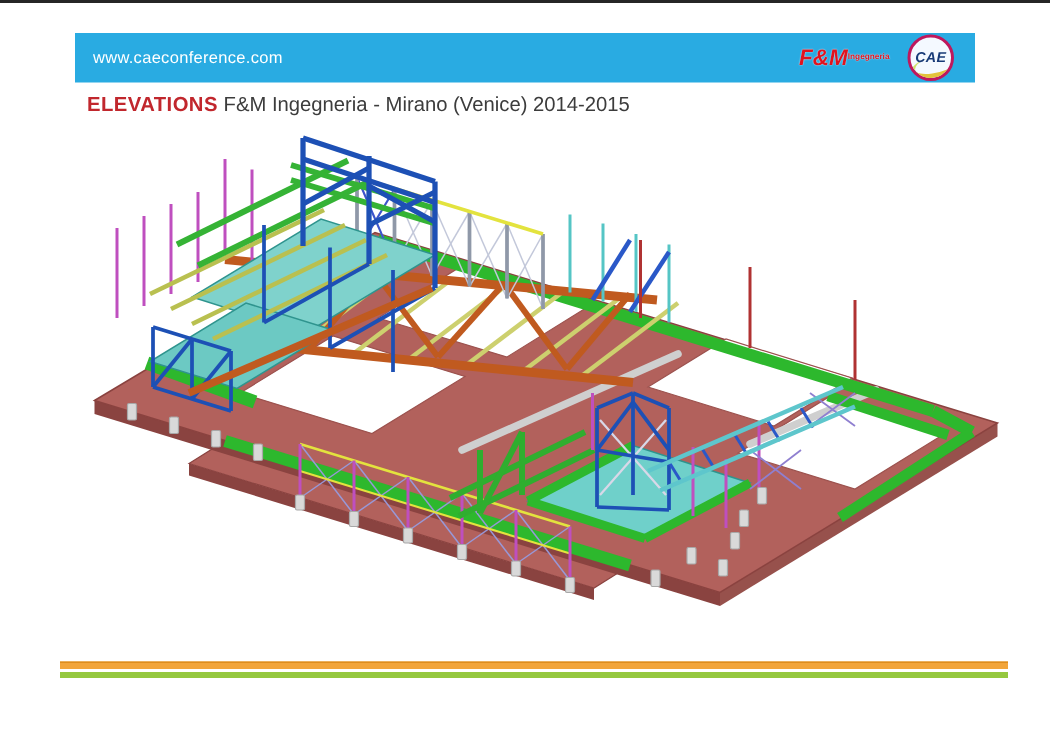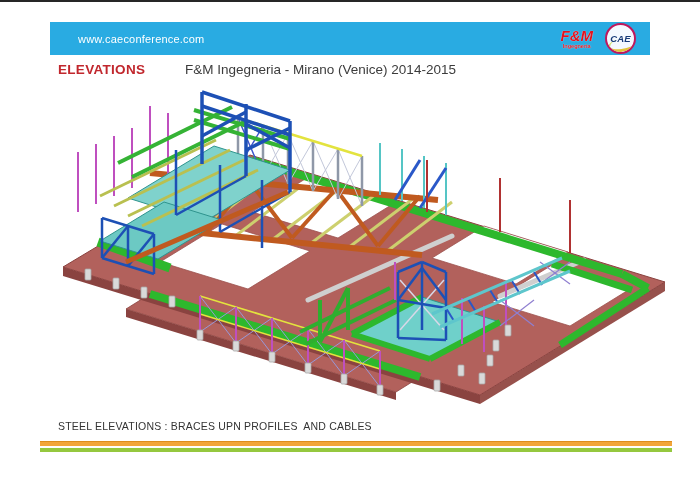--- a/index.html
+++ b/index.html
@@ -6,37 +6,37 @@
   .slide{
     position:relative;width:700px;height:494px;background:#ffffff;overflow:hidden;
     font-family:"Liberation Sans", sans-serif;
   }
   .top-rule{position:absolute;top:0;left:0;width:700px;height:2px;background:#262626;}
   
   .header-bar{
     position:absolute;left:50px;top:22px;width:600px;height:33px;
     background:#29abe2;display:flex;align-items:center;
   }
-  .header-url{color:#ffffff;font-size:11px;padding-left:28px;letter-spacing:.2px;}
+  .header-url{color:#ffffff;font-size:11px;padding-left:12px;letter-spacing:.2px;}
   .header-logos{position:absolute;right:14px;top:0;height:33px;display:flex;align-items:center;gap:12px;}
-  .fm-logo{display:flex;flex-direction:column;align-items:center;line-height:1;}
+  .fm-logo{display:flex;flex-direction:row;align-items:center;line-height:1;}
   .fm-name{color:#e0131f;font-weight:800;font-size:15px;font-style:italic;text-shadow:0 0 1px #ffffff;}
   .fm-sub{color:#e0131f;font-size:5.5px;font-weight:700;margin-top:1px;text-shadow:0 0 1px #ffffff;}
   .cae-logo{
     width:27px;height:27px;border-radius:50%;background:#f4f9ff;
     border:2px solid #be185d;position:relative;display:flex;align-items:center;justify-content:center;
     overflow:hidden;
   }
   .cae-swoosh{position:absolute;left:1px;bottom:0px;width:24px;height:10px;border-radius:50%;
     border-bottom:3px solid #e3c23a;border-left:2px solid #cfe069;transform:rotate(-8deg);}
   .cae-name{position:relative;color:#173a77;font-weight:800;font-style:italic;font-size:9.5px;letter-spacing:.2px;}
   
   .title-row{position:absolute;left:58px;top:62px;font-size:13.5px;white-space:pre;}
   .title-heading{color:#c1272d;font-weight:bold;letter-spacing:.3px;}
-  .title-subtitle{color:#3c3c3c;margin-left:36px;}
+  .title-subtitle{color:#3c3c3c;}
   
   .caption{position:absolute;left:58px;top:420px;font-size:10.5px;color:#333333;letter-spacing:.2px;white-space:pre;}
   
   .stripe-orange{position:absolute;left:40px;top:441px;width:632px;height:4px;background:#f2a53a;border-top:1px solid #dd8d1e;}
   .stripe-green{position:absolute;left:40px;top:448px;width:632px;height:4px;background:#95c83f;}
   
   .model-svg{position:absolute;left:0;top:0;}
 </style>
 </head>
 <body>
@@ -300,17 +300,16 @@
       <rect x="377" y="385" width="6" height="10" rx="1"></rect>
       <rect x="493" y="340" width="6" height="11" rx="1"></rect>
       <rect x="487" y="355" width="6" height="11" rx="1"></rect>
       <rect x="479" y="373" width="6" height="11" rx="1"></rect>
       <rect x="434" y="380" width="6" height="11" rx="1"></rect>
       <rect x="458" y="365" width="6" height="11" rx="1"></rect>
       <rect x="505" y="325" width="6" height="11" rx="1"></rect>
     </g>
   </svg>
 
-  <div class="caption">STEEL ELEVATIONS : BRACES UPN PROFILES  AND CABLES</div>
 
   <div class="stripe-orange"></div>
   <div class="stripe-green"></div>
 </div>
 
 </body></html>

